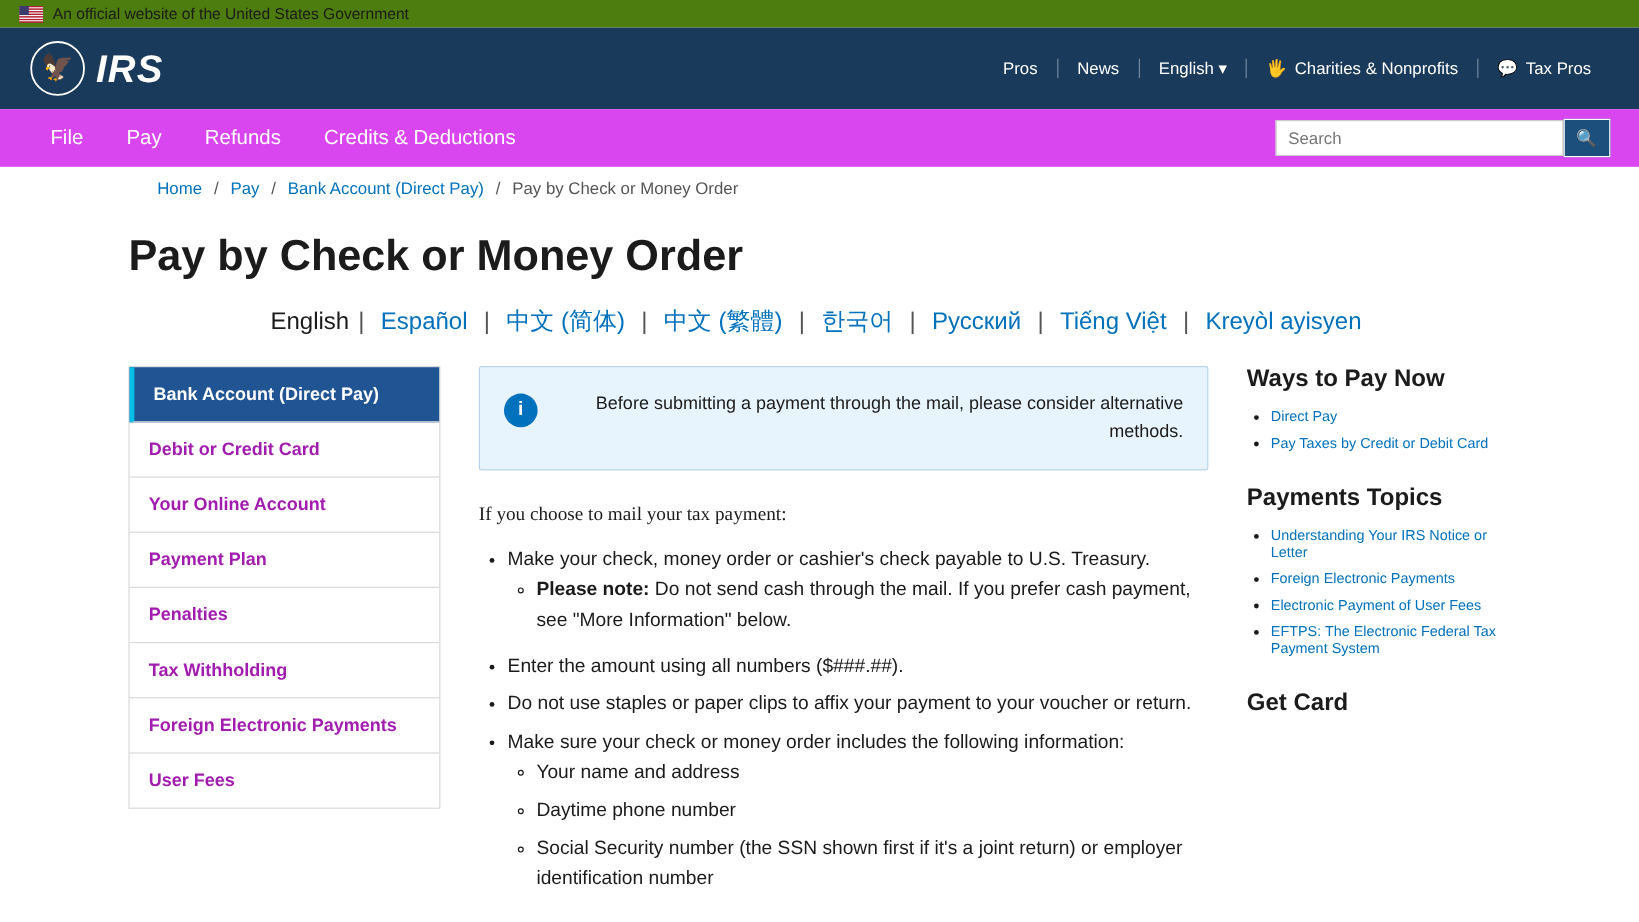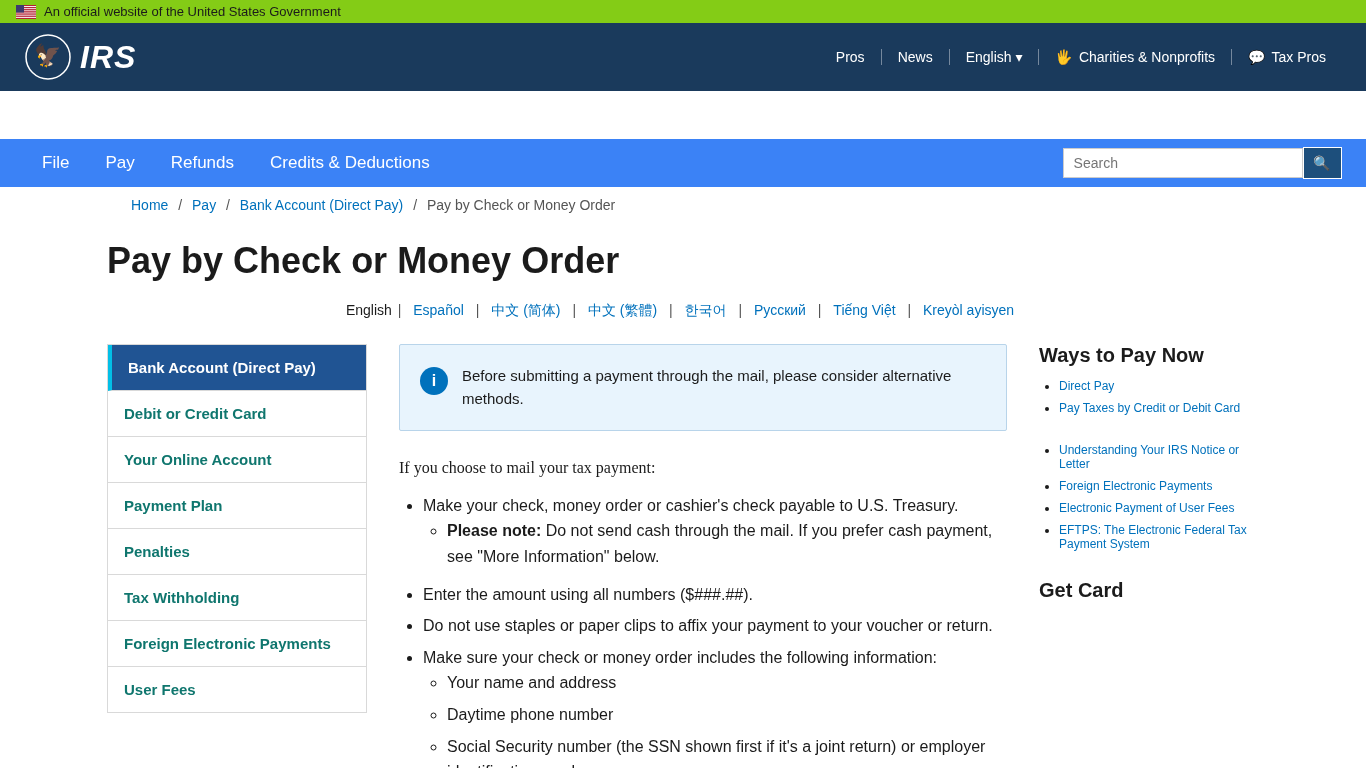--- a/index.html
+++ b/index.html
@@ -1,20 +1,20 @@
 <!DOCTYPE html>
 <html><head>
   <meta charset="utf-8">
   <style>
     * { box-sizing: border-box; margin: 0; padding: 0; }
     body { font-family: 'Source Sans Pro', Arial, sans-serif; font-size: 16px; color: #1b1b1b; background: #fff; }
 
     
     .gov-banner {
-      background: #84cc16;
+      background: #4d7c0f;
       padding: 4px 16px;
       display: flex;
       align-items: center;
       gap: 8px;
       font-size: 13px;
       color: #1b1b1b;
     }
     .flag-icon {
       width: 20px;
       height: 14px;
@@ -67,26 +67,25 @@
     }
     .header-link:last-child { border-right: none; }
     .header-link.with-icon {
       display: flex;
       align-items: center;
       gap: 6px;
     }
 
     
     .main-nav {
-      background: #3b82f6;
+      background: #d946ef;
       padding: 0 24px;
       display: flex;
       align-items: center;
       justify-content: space-between;
-      margin-top: 48px;
     }
     .nav-items {
       display: flex;
       align-items: center;
     }
     .nav-item {
       color: white;
       text-decoration: none;
       font-size: 17px;
       font-weight: 500;
@@ -136,42 +135,42 @@
       font-weight: 700;
       color: #1b1b1b;
       margin: 16px 0 20px 0;
       line-height: 1.2;
     }
 
     
     .language-bar {
       text-align: center;
       margin-bottom: 24px;
-      font-size: 14px;
+      font-size: 20px;
       color: #1b1b1b;
     }
     .language-bar a {
       color: #0071bc;
       text-decoration: none;
       margin: 0 6px;
     }
     .lang-sep { color: #555; margin: 0 2px; }
 
     
     .sidebar {
       width: 260px;
       flex-shrink: 0;
       border: 1px solid #d9d9d9;
     }
     .sidebar-item {
       padding: 14px 16px;
       border-bottom: 1px solid #d9d9d9;
       font-size: 15px;
       font-weight: 600;
-      color: #0f766e;
+      color: #a21caf;
       cursor: pointer;
       display: block;
       text-decoration: none;
     }
     .sidebar-item:last-child { border-bottom: none; }
     .sidebar-item.active {
       background: #205493;
       color: white;
       border-left: 4px solid #02bfe7;
     }
@@ -193,21 +192,21 @@
       border-radius: 50%;
       display: flex;
       align-items: center;
       justify-content: center;
       color: white;
       font-size: 16px;
       font-weight: 700;
       flex-shrink: 0;
       margin-top: 2px;
     }
-    .info-text { font-size: 15px; line-height: 1.5; color: #1b1b1b; }
+    .info-text { font-size: 15px; line-height: 1.5; color: #1b1b1b; text-align: right; }
     .info-text a { color: #0071bc; }
     .info-text p { margin-bottom: 6px; }
     .info-text p:last-child { margin-bottom: 0; }
 
     
     .main-text { font-size: 16px; line-height: 1.6; color: #1b1b1b; }
     .main-text p { margin-bottom: 12px; font-family: Liberation Serif, serif; }
     .main-text ul { margin-left: 24px; margin-bottom: 12px; }
     .main-text ul li { margin-bottom: 6px; }
 
@@ -394,20 +393,21 @@
 
     <div class="right-sidebar">
       <div class="right-sidebar-section">
         <div class="right-sidebar-title">Ways to Pay Now</div>
         <ul>
           <li><a href="#">Direct Pay</a></li>
           <li><a href="#">Pay Taxes by Credit or Debit Card</a></li>
         </ul>
       </div>
       <div class="right-sidebar-section">
+        <div class="right-sidebar-title">Payments Topics</div>
         <ul>
           <li><a href="#">Understanding Your IRS Notice or Letter</a></li>
           <li><a href="#">Foreign Electronic Payments</a></li>
           <li><a href="#">Electronic Payment of User Fees</a></li>
           <li><a href="#">EFTPS: The Electronic Federal Tax Payment System</a></li>
         </ul>
       </div>
       <div class="right-sidebar-section">
         <div class="right-sidebar-title">Get Card</div>
       </div>

